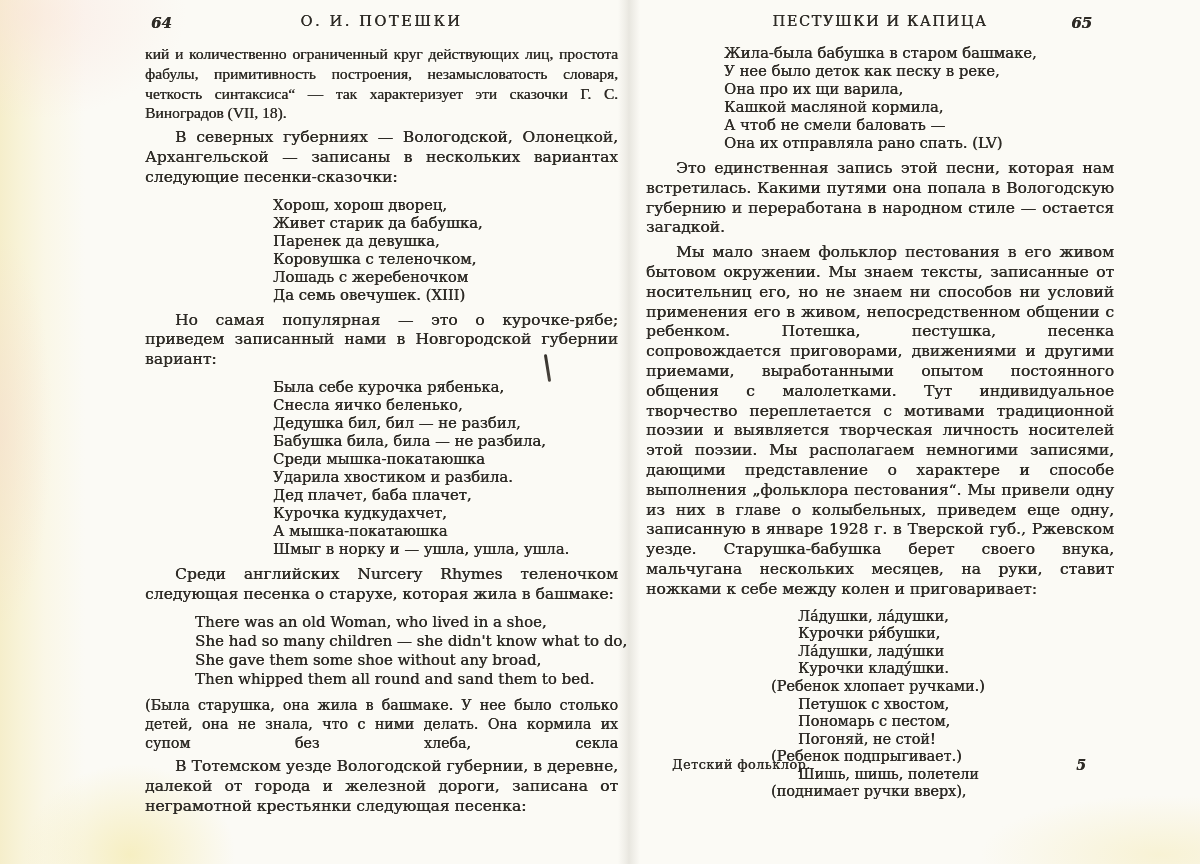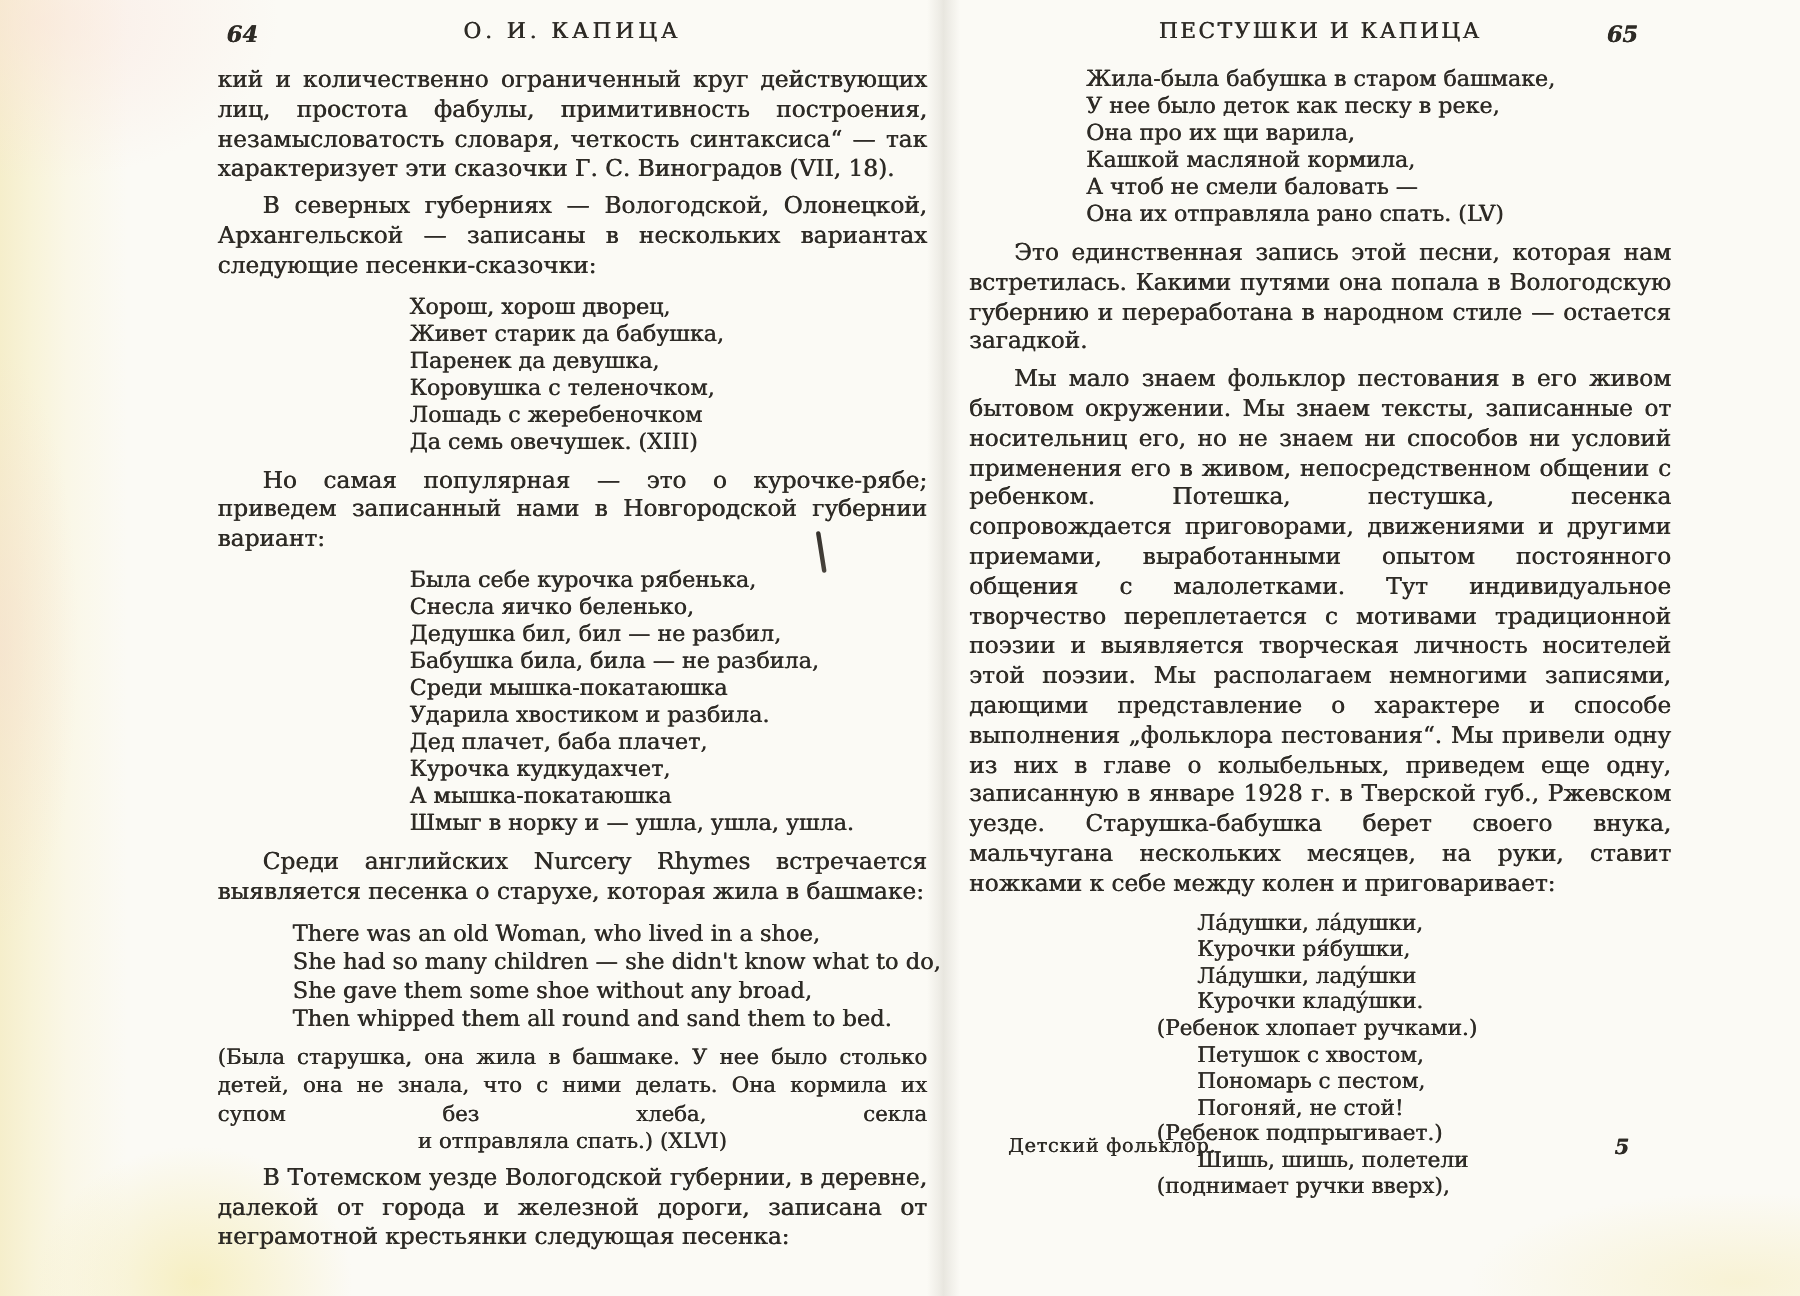--- a/index.html
+++ b/index.html
@@ -26,21 +26,21 @@
   .page-left{left:145px;width:473px;}
   .page-right{left:646px;width:468px;}
   .runhead{position:relative;height:24px;margin-top:13px;}
   .runtitle{display:block;text-align:center;font-size:14.5px;letter-spacing:2.6px;}
   .page-right .runtitle{letter-spacing:1.6px;}
   .pagenum{font-style:italic;font-weight:bold;font-size:15px;}
   .pn-left{position:absolute;left:6px;top:1px;}
   .pn-right{position:absolute;right:22px;top:1px;}
   .body{margin-top:7px;}
   .para{text-align:justify;text-indent:30px;font-size:15.5px;line-height:19.8px;margin:5px 0 0 0;}
-  .para-open{text-indent:0;}
+  .para-open{text-indent:0;font-family:Liberation Serif, serif;}
   .para-small{font-size:14.2px;line-height:18.6px;text-align:justify;text-align-last:justify;margin-top:5px;}
   .line-center{font-size:14.2px;line-height:18.6px;text-align:center;}
   .verse{margin:8px 0 7px 128px;font-size:14.8px;line-height:18px;}
   .v-eng{margin-left:50px;font-size:15px;line-height:19.2px;}
   .v-right{margin-left:78px;margin-top:4px;}
   .v-lad{margin-left:152px;font-size:14.4px;line-height:17.6px;}
   .vline{white-space:nowrap;}
   .direction{margin-left:-27px;}
   .pgfooter{position:absolute;top:757px;left:0;width:100%;font-size:12.8px;}
   .pgfooter .f-left{position:absolute;left:26px;top:0;letter-spacing:0.5px;}
@@ -52,21 +52,21 @@
   }
 </style>
 </head>
 <body>
 
 <div class="spread">
 
   <section class="page page-left">
     <header class="runhead">
       <span class="pagenum pn-left">64</span>
-      <span class="runtitle">О. И. КАПИЦА</span>
+      <span class="runtitle">О. И. ПОТЕШКИ</span>
     </header>
     <div class="body">
         <div class="para para-open">кий и количественно ограниченный круг действующих лиц, простота фабулы, примитивность построения, незамысловатость словаря, четкость синтаксиса“ — так характеризует эти сказочки Г. С. Виноградов (VII, 18).</div>
         <div class="para">В северных губерниях — Вологодской, Олонецкой, Архангельской — записаны в нескольких вариантах следующие песенки-сказочки:</div>
         <div class="verse">
           <div class="vline">Хорош, хорош дворец,</div>
           <div class="vline">Живет старик да бабушка,</div>
           <div class="vline">Паренек да девушка,</div>
           <div class="vline">Коровушка с теленочком,</div>
           <div class="vline">Лошадь с жеребеночком</div>
@@ -78,29 +78,28 @@
           <div class="vline">Снесла яичко беленько,</div>
           <div class="vline">Дедушка бил, бил — не разбил,</div>
           <div class="vline">Бабушка била, била — не разбила,</div>
           <div class="vline">Среди мышка-покатаюшка</div>
           <div class="vline">Ударила хвостиком и разбила.</div>
           <div class="vline">Дед плачет, баба плачет,</div>
           <div class="vline">Курочка кудкудахчет,</div>
           <div class="vline">А мышка-покатаюшка</div>
           <div class="vline">Шмыг в норку и — ушла, ушла, ушла.</div>
         </div>
-        <div class="para">Среди английских Nurcery Rhymes встречается выявляется песенка о старухе, которая жила в башмаке:</div>
+        <div class="para">Среди английских Nurcery Rhymes теленочком следующая песенка о старухе, которая жила в башмаке:</div>
         <div class="verse v-eng">
           <div class="vline">There was an old Woman, who lived in a shoe,</div>
           <div class="vline">She had so many children — she didn't know what to do,</div>
           <div class="vline">She gave them some shoe without any broad,</div>
           <div class="vline">Then whipped them all round and sand them to bed.</div>
         </div>
         <div class="para-small">(Была старушка, она жила в башмаке. У нее было столько детей, она не знала, что с ними делать. Она кормила их супом без хлеба, секла</div>
-        <div class="line-center">и отправляла спать.) (XLVI)</div>
         <div class="para">В Тотемском уезде Вологодской губернии, в деревне, далекой от города и железной дороги, записана от неграмотной крестьянки следующая песенка:</div>
       </div>
   </section>
 
   <section class="page page-right">
     <header class="runhead">
       <span class="runtitle">ПЕСТУШКИ И КАПИЦА</span>
       <span class="pagenum pn-right">65</span>
     </header>
     <div class="body">

